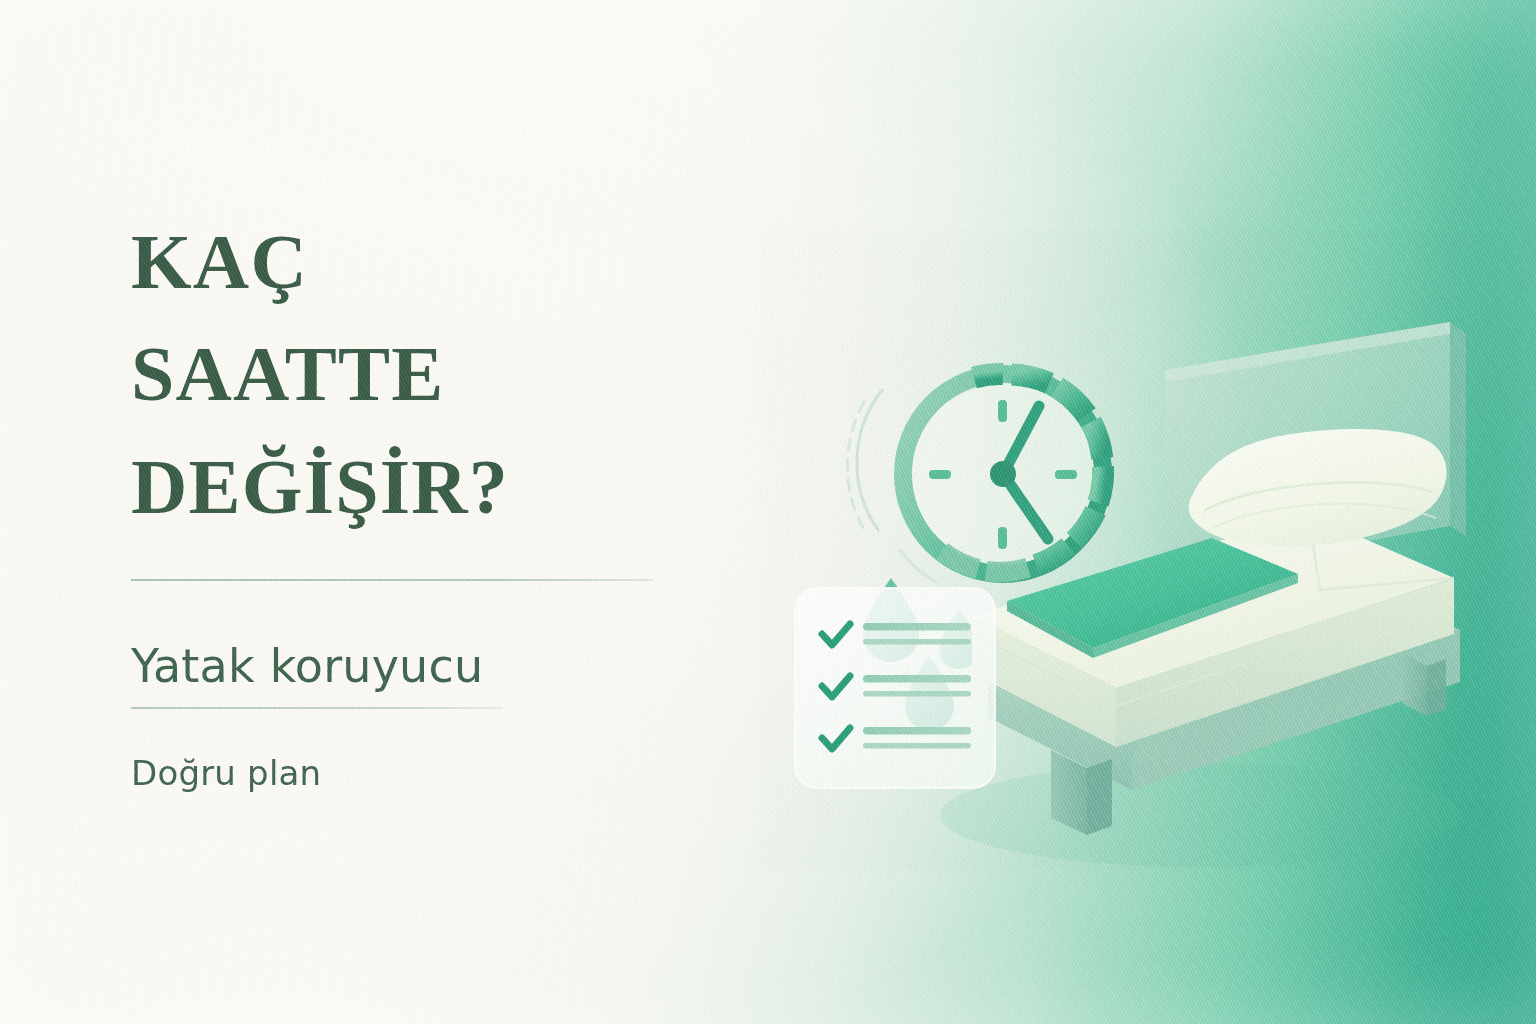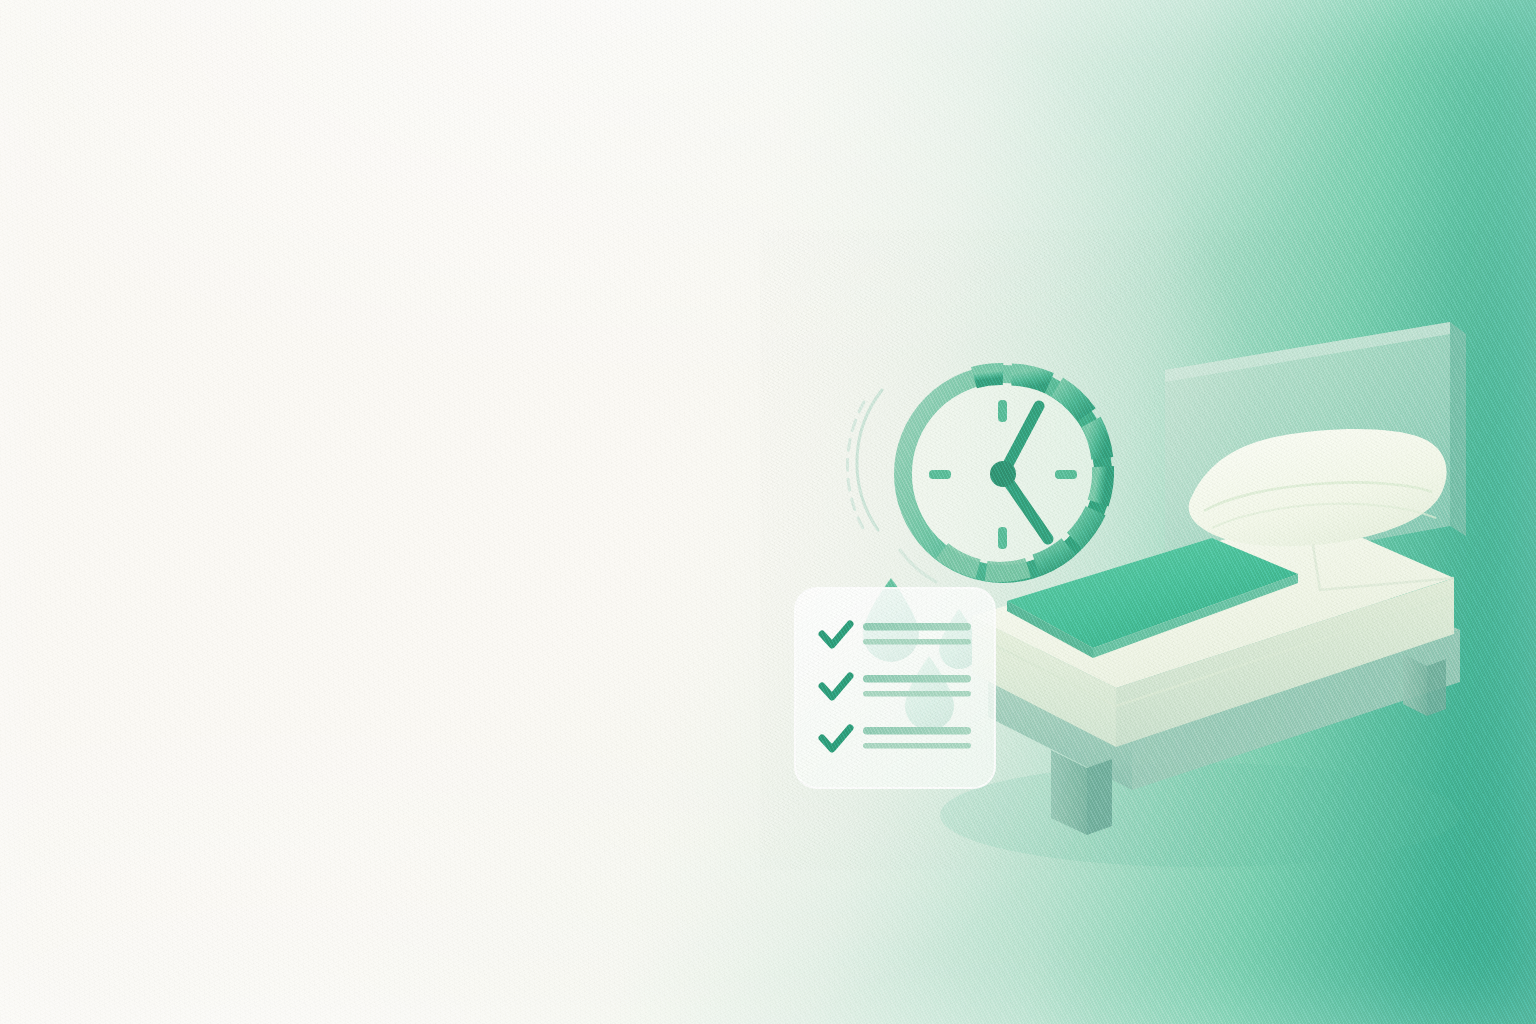--- a/index.html
+++ b/index.html
@@ -326,18 +326,29 @@
         <rect x="103" y="461" width="108" height="5.5" rx="2.7" fill="#a9d8c2"></rect>
 
         <path d="M62 508 L72 519 L90 498" fill="none" stroke="#2e9c78" stroke-width="7" stroke-linecap="round" stroke-linejoin="round"></path>
         <rect x="103" y="497" width="108" height="7.5" rx="3.7" fill="url(#lineGrad)"></rect>
         <rect x="103" y="513" width="108" height="5.5" rx="2.7" fill="#a9d8c2"></rect>
       </g>
     </svg>
   </div>
   <div class="art-grain"></div>
 
+  <div class="text-block">
+    <h1 class="headline">
+      <span class="hl-line">KAÇ</span>
+      <span class="hl-line">SAATTE</span>
+      <span class="hl-line">DEĞİŞİR?</span>
+    </h1>
+    <div class="rule rule-main"></div>
+    <p class="subtitle">Yatak koruyucu</p>
+    <div class="rule rule-sub"></div>
+    <p class="tagline">Doğru plan</p>
+  </div>
 
   <div class="paper-texture"></div>
   <div class="paper-texture-2"></div>
   <div class="edge-vignette"></div>
 
 </div>
 
 </body></html>

